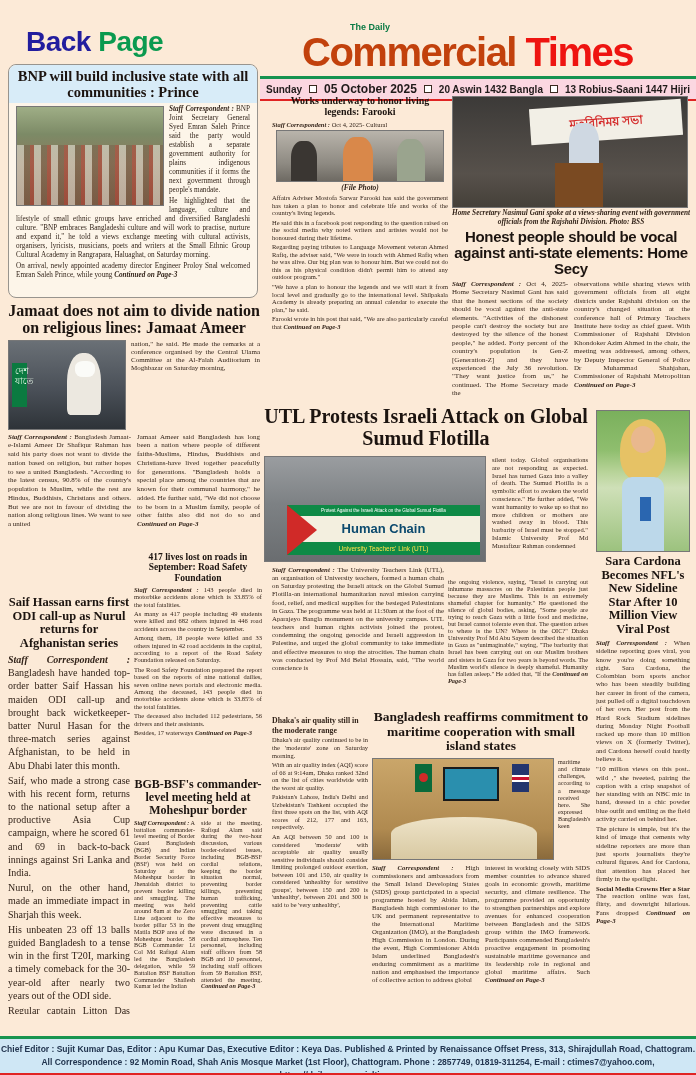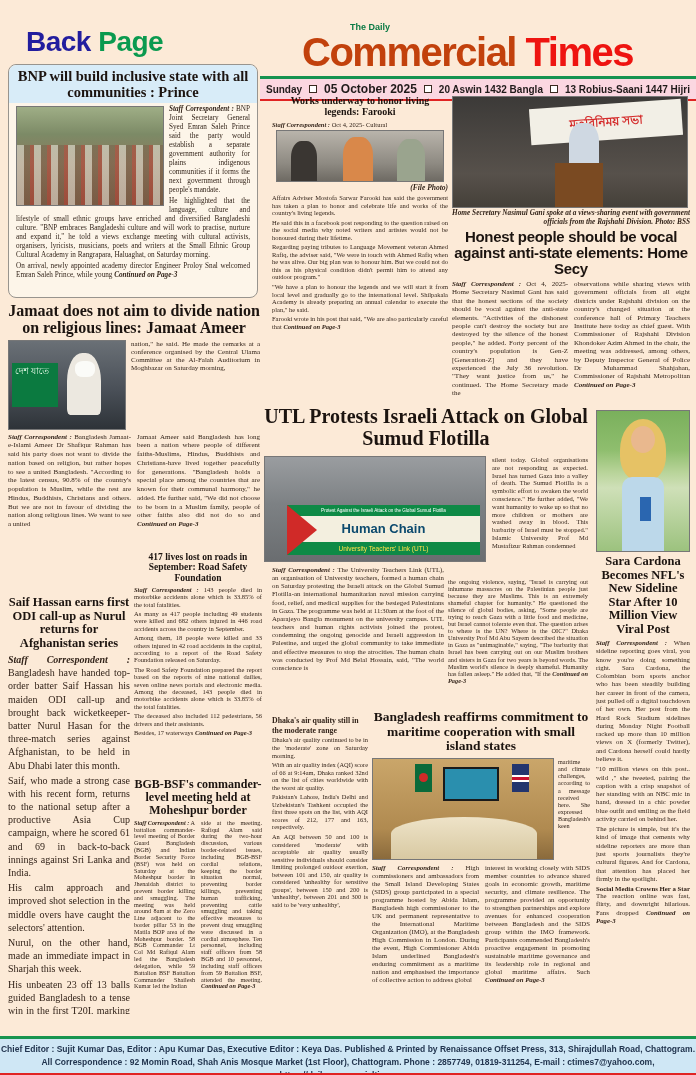--- a/index.html
+++ b/index.html
@@ -23,38 +23,38 @@
            gap:7px;font-family:"Liberation Sans",sans-serif;font-weight:bold;font-size:10px;color:#201a1a;}
   .datebar .big{font-size:12px;}
   .sq{display:inline-block;width:6px;height:6px;border:1.3px solid #3a2a20;background:#fff;}
   
   .art{position:absolute;overflow:hidden;}
   .hl{font-weight:bold;text-align:center;line-height:1.08;color:#1c1410;margin:0 0 3px;}
   .body{font-size:7.5px;line-height:1.25;text-align:justify;margin:0 0 2px;}
   .staff{font-style:italic;font-weight:bold;}
   .cont{font-style:italic;font-weight:bold;}
   .photo{position:relative;overflow:hidden;border:1px solid #777;box-sizing:border-box;}
-  .cap{font-style:italic;font-weight:bold;text-align:right;font-size:7.5px;line-height:1.2;margin:1px 0 2px;}
+  .cap{font-style:italic;font-weight:bold;text-align:center;font-size:7.5px;line-height:1.2;margin:1px 0 2px;}
   .cols{display:flex;gap:6px;}
   .cols>div{flex:1;}
   
   .bnp{left:8px;top:64px;width:250px;height:234px;background:#fdf5e9;border:1.5px solid #98948e;
        border-radius:8px;padding:0 7px 4px;box-sizing:border-box;}
   .bnp .hl{background:#d8ecf8;margin:0 -7px 2px;padding:4px 6px 3px;border-radius:7px 7px 0 0;font-size:14.5px;}
   .bnp .body{font-size:7.2px;}
   .bnp-photo{float:left;width:148px;height:100px;margin:1px 5px 1px 0;
              background:linear-gradient(180deg,#9fae86 0%,#7c8a66 28%,#8d7a5d 58%,#7a5b42 100%);}
   .bnp-crowd{position:absolute;left:0;bottom:0;width:100%;height:62%;
              background:repeating-linear-gradient(90deg,rgba(240,235,225,.55) 0 7px,rgba(120,90,70,.45) 7px 13px,rgba(190,60,50,.5) 13px 17px);}
   
   .jamaat{left:8px;top:302px;width:252px;height:246px;}
   .jamaat .hl{font-size:16px;}
   .jm-row{display:flex;gap:5px;margin-bottom:3px;}
   .jm-photo{width:118px;height:90px;flex:none;background:linear-gradient(180deg,#6a7076,#4a5058 55%,#2e3338);}
-  .jm-sign{position:absolute;left:3px;top:22px;width:46px;height:44px;background:#0b7a40;color:#efe;
+  .jm-sign{position:absolute;left:3px;top:22px;width:15px;height:44px;background:#0b7a40;color:#efe;
            font-size:9px;line-height:1.2;padding:3px;box-sizing:border-box;}
   .jm-speaker{position:absolute;right:24px;top:12px;width:34px;height:62px;background:#ece8e0;border-radius:45% 45% 10% 10%;}
   .jm-beard{position:absolute;right:30px;top:20px;width:20px;height:16px;background:#fbfbf8;border-radius:40%;}
   .jm-side{font-size:7px;line-height:1.18;text-align:justify;}
   .jamaat .cols .body{font-size:7px;line-height:1.25;}
   
   .saif{left:8px;top:552px;width:122px;height:462px;}
   .saif .hl{font-size:12.5px;margin-top:44px;}
   .saif .body{font-size:10px;line-height:1.32;}
   
@@ -206,21 +206,20 @@
     </div>
   </section>
 
   <section class="art saif">
     <h2 class="hl">Saif Hassan earns first ODI call-up as Nurul returns for Afghanistan series</h2>
     <p class="body">
       <span class="staff">Staff Correspondent :</span>
       <span>Bangladesh have handed top-order batter Saif Hassan his maiden ODI call-up and brought back wicketkeeper-batter Nurul Hasan for the three-match series against Afghanistan, to be held in Abu Dhabi later this month.</span>
     </p>
     <p class="body">Saif, who made a strong case with his recent form, returns to the national setup after a productive Asia Cup campaign, where he scored 61 and 69 in back-to-back innings against Sri Lanka and India.</p>
-    <p class="body">His calm approach and improved shot selection in the middle overs have caught the selectors' attention.</p>
     <p class="body">Nurul, on the other hand, made an immediate impact in Sharjah this week.</p>
     <p class="body">His unbeaten 23 off 13 balls guided Bangladesh to a tense win in the first T20I, marking a timely comeback for the 30-year-old after nearly two years out of the ODI side.</p>
     <p class="body">
       <span>Regular captain Litton Das remains unavailable as he continues to recover from a side strain picked up during the Asia Cup, while Parvez Hossain Emon has been left out of the</span>
       <span class="cont">Continued on Page-3</span>
     </p>
   </section>
 
   <section class="art roads">
     <h2 class="hl">417 lives lost on roads in September: Road Safety Foundation</h2>

